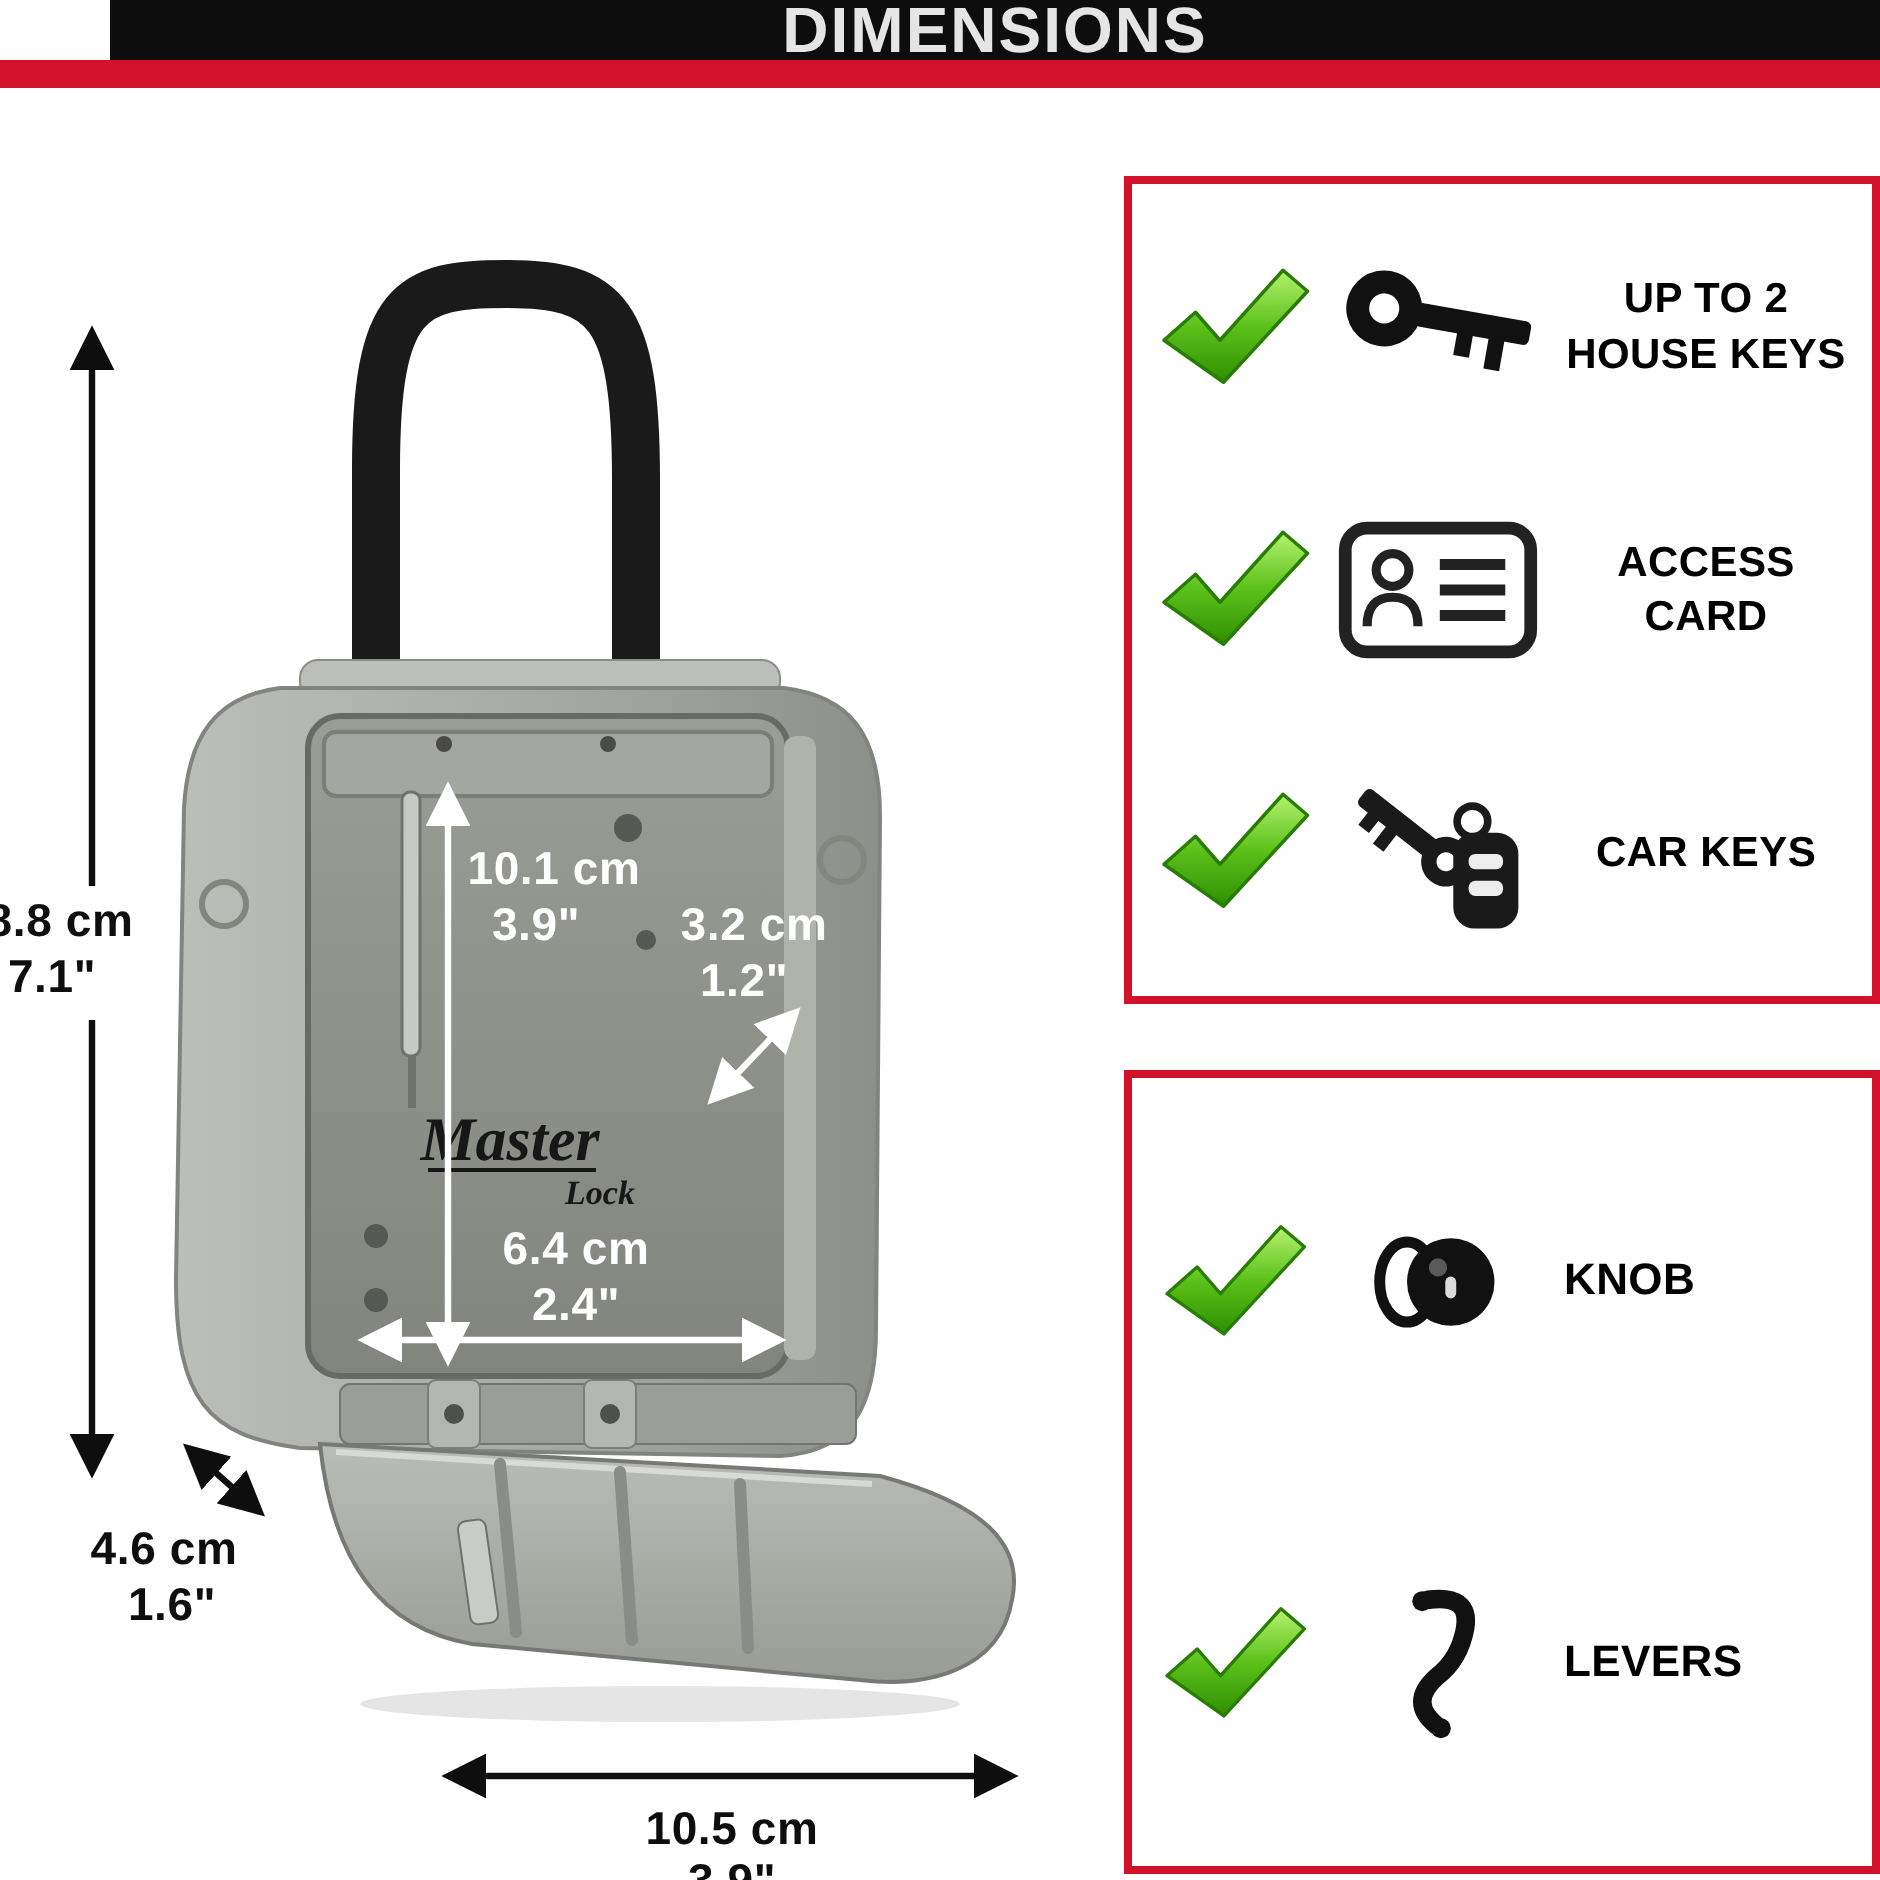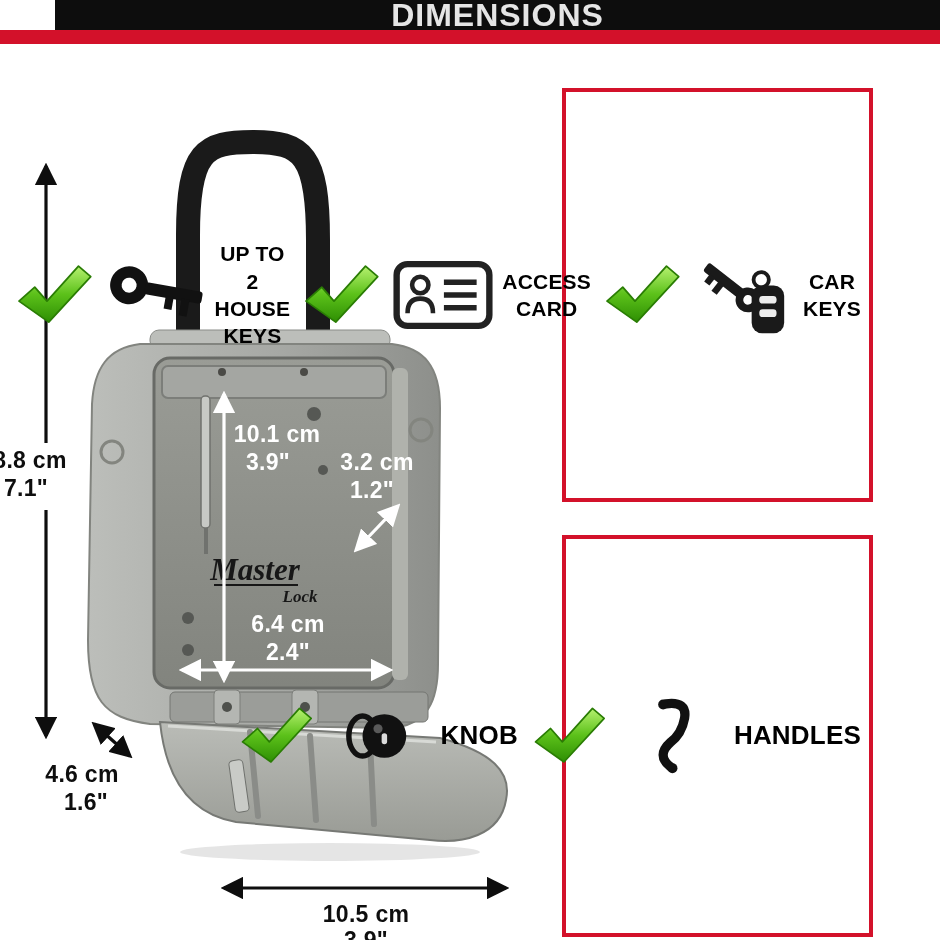--- a/index.html
+++ b/index.html
@@ -18,29 +18,29 @@
   .lockbox{position:absolute;left:0;top:0;width:560px;height:940px}
   .lockbox text{font-family:"Liberation Sans",sans-serif;font-weight:bold;font-size:23px;letter-spacing:.3px}
   .lockbox .tw{fill:#ffffff}
   .lockbox .tb{fill:#0e0e0e}
   .lockbox .lw{stroke:#ffffff;stroke-width:3.2;fill:none}
   .lockbox .lb{stroke:#0e0e0e;stroke-width:3.2;fill:none}
   .lockbox .logo-main{font-family:"Liberation Serif",serif;font-style:italic;font-size:31px;fill:#171717;letter-spacing:0}
   .lockbox .logo-sub{font-family:"Liberation Serif",serif;font-style:italic;font-size:17px;fill:#171717;letter-spacing:0}
 
   
-  .panel{position:absolute;left:562px;width:311px;background:#fff;border:4px solid #d3112a;
-    display:flex;flex-direction:row;justify-content:flex-end;padding:6px 4px}
+  .panel{position:absolute;left:562px;width:378px;background:#fff;border:4px solid #d3112a;
+    display:flex;flex-direction:column;justify-content:space-between;padding:6px 4px}
   .panel-top{top:88px;height:414px}
   .panel-bottom{top:535px;height:402px}
   .row{display:flex;align-items:center;gap:6px;padding:0 4px;flex:1}
   .status-icon{flex:0 0 86px;display:flex;justify-content:center;align-items:center}
   .item-icon{flex:0 0 106px;display:flex;justify-content:center;align-items:center}
   .item-label{flex:1;font-weight:bold;font-size:21px;color:#000;text-align:center;line-height:1.3;letter-spacing:.2px}
-  .panel-bottom .item-label{text-align:left;padding-left:4px;font-size:26px}
+  .panel-bottom .item-label{text-align:left;padding-left:4px;font-size:22px}
   .hidden-defs{position:absolute;width:0;height:0}
 </style>
 </head>
 <body>
 
 <svg class="hidden-defs" aria-hidden="true">
   <defs>
     <linearGradient id="gCheck" x1="0" y1="0" x2="0" y2="1">
       <stop offset="0" stop-color="#b6f170"></stop>
       <stop offset="0.5" stop-color="#5cc11a"></stop>
@@ -264,16 +264,16 @@
         <path d="M8 44 L26 28 L40 44 L76 4 L90 16 L42 68 Z" fill="url(#gCheck)" stroke="#2a7d04" stroke-width="2" stroke-linejoin="round"></path>
       </svg>
     </span>
     <span class="item-icon">
       <svg width="50" height="96" viewBox="0 0 70 110">
         <path d="M28 10 Q58 6 54 30 Q50 52 34 64 Q14 82 34 98" fill="none" stroke="#111" stroke-width="13" stroke-linecap="round"></path>
         <circle cx="24" cy="11" r="7" fill="#111"></circle>
         <circle cx="37" cy="100" r="7" fill="#111"></circle>
       </svg>
     </span>
-    <span class="item-label">HANDLES</span>
+    <span class="item-label">LEVERS</span>
   </div>
 
 </div>
 
 </body></html>

